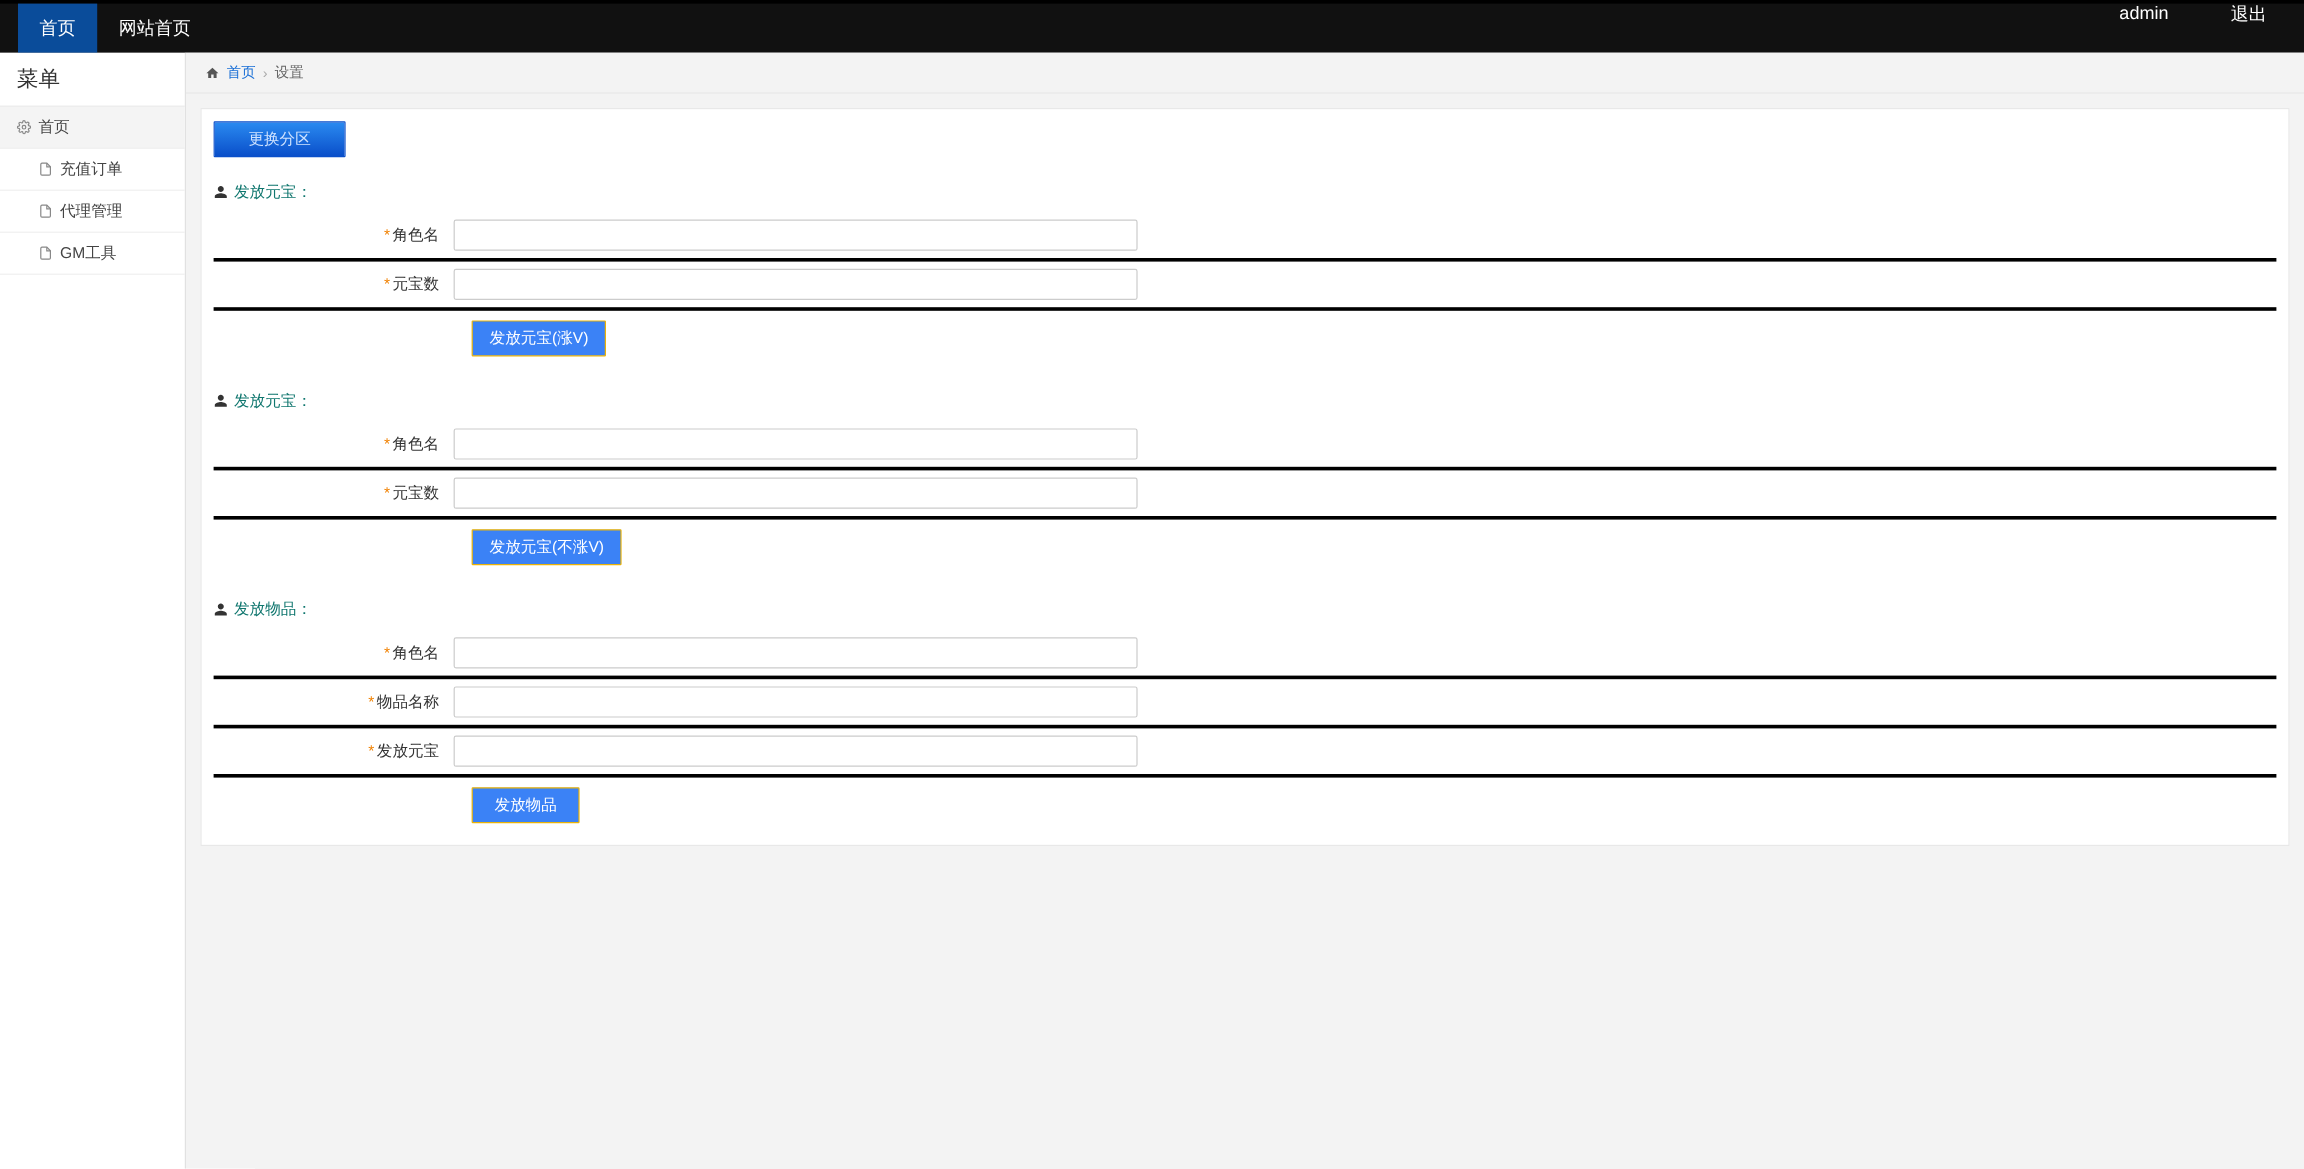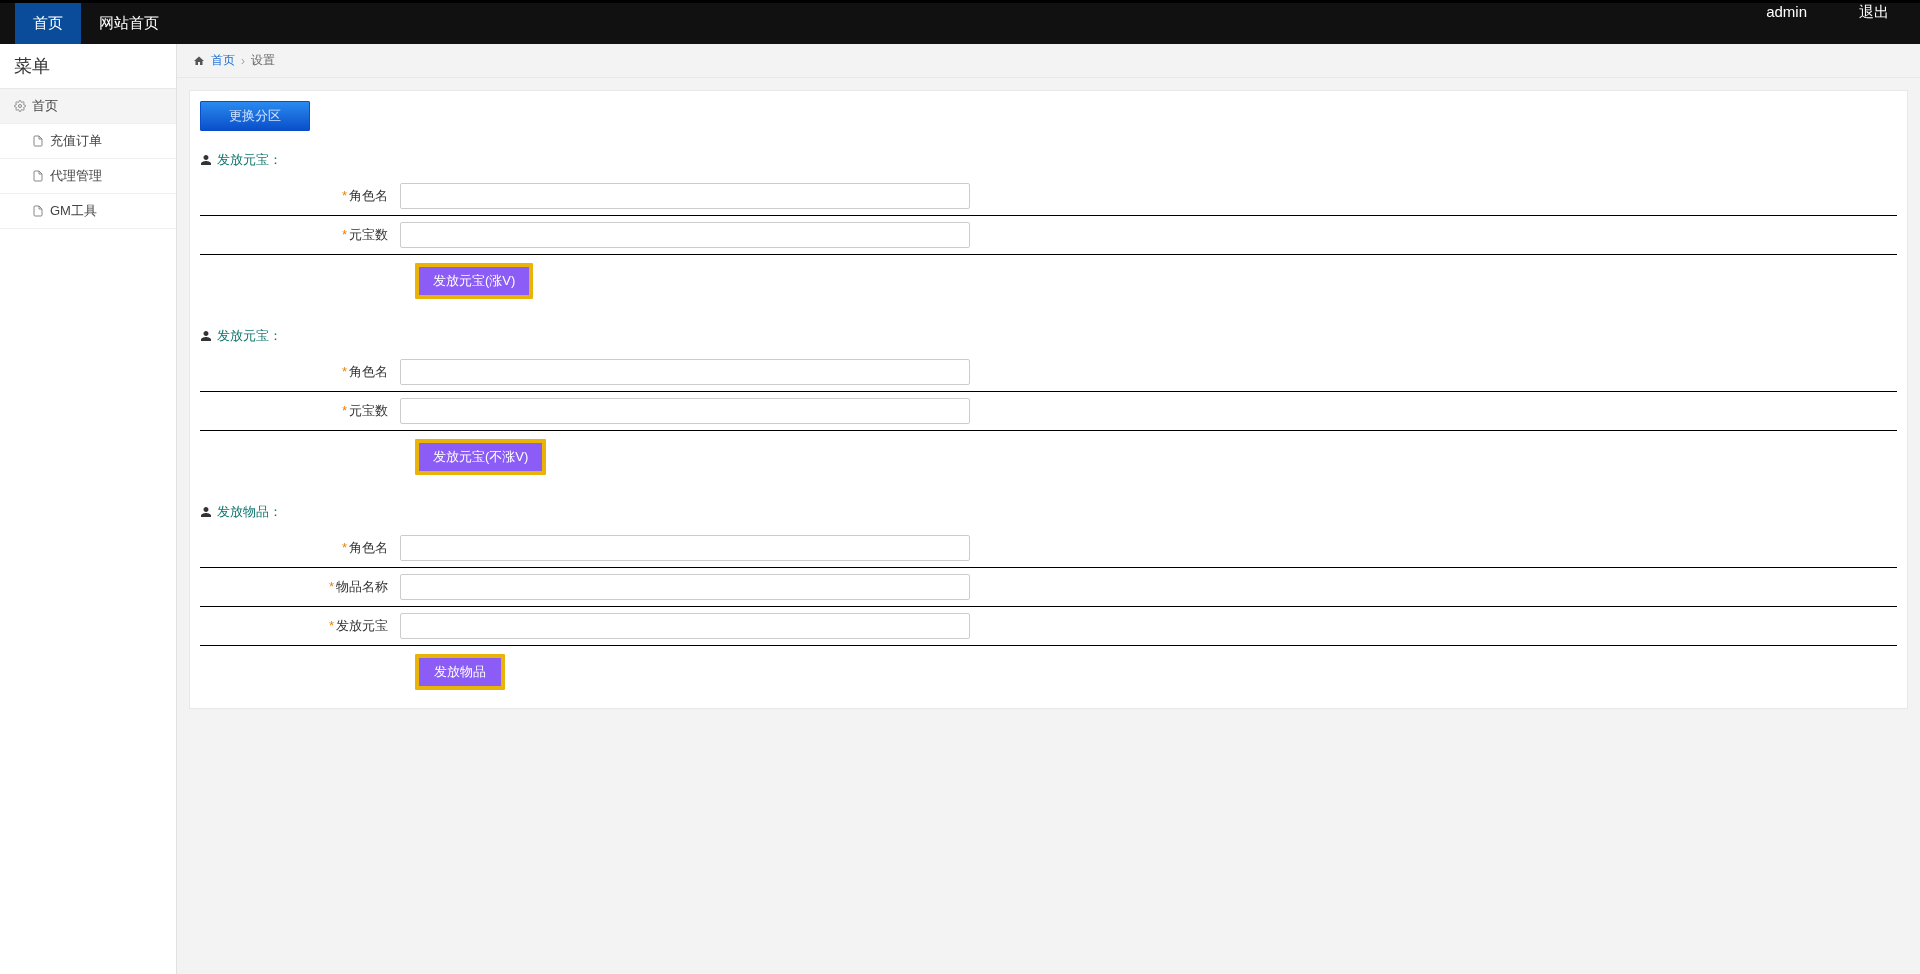--- a/index.html
+++ b/index.html
@@ -47,21 +47,21 @@
   color: #fff;
   font-size: 15px;
   padding: 0 16px;
   cursor: pointer;
 }
 .layout {
   display: flex;
   height: calc(100vh - 44px);
 }
 .sidebar {
-  width: 177px;
+  width: 155px;
   border-right: 1px solid #e1e1e1;
   background: #fff;
 }
 .sidebar-header {
   padding: 10px 14px;
   font-size: 18px;
   color: #333;
   border-bottom: 1px solid #e8e8e8;
 }
 .sidebar-item {
@@ -126,39 +126,39 @@
   color: #fff;
   text-align: center;
 }
 .btn-gradient {
   background: linear-gradient(to bottom, #2a8af0, #0a4fca);
   border: 1px solid #0a4fca;
   color: #cfe3ff;
   min-width: 110px;
 }
 .btn-primary {
-  background: #8b5cf6;
-  border: 4px solid #eab308;
+  background: #3b82f6;
+  border: 1px solid #eab308;
   min-width: 90px;
 }
 .section {
   margin-top: 20px;
 }
 .section-title {
   display: flex;
   align-items: center;
   font-size: 13px;
   color: #0f766e;
   margin-bottom: 8px;
   gap: 5px;
 }
 .form-row {
   display: flex;
   align-items: center;
-  border-bottom: 1px solid #000000;
+  border-bottom: 3px solid #000000;
   padding: 6px 0;
 }
 .form-row:last-child {
   border-bottom: none;
 }
 .form-label {
   width: 200px;
   text-align: right;
   padding-right: 12px;
   color: #333;

